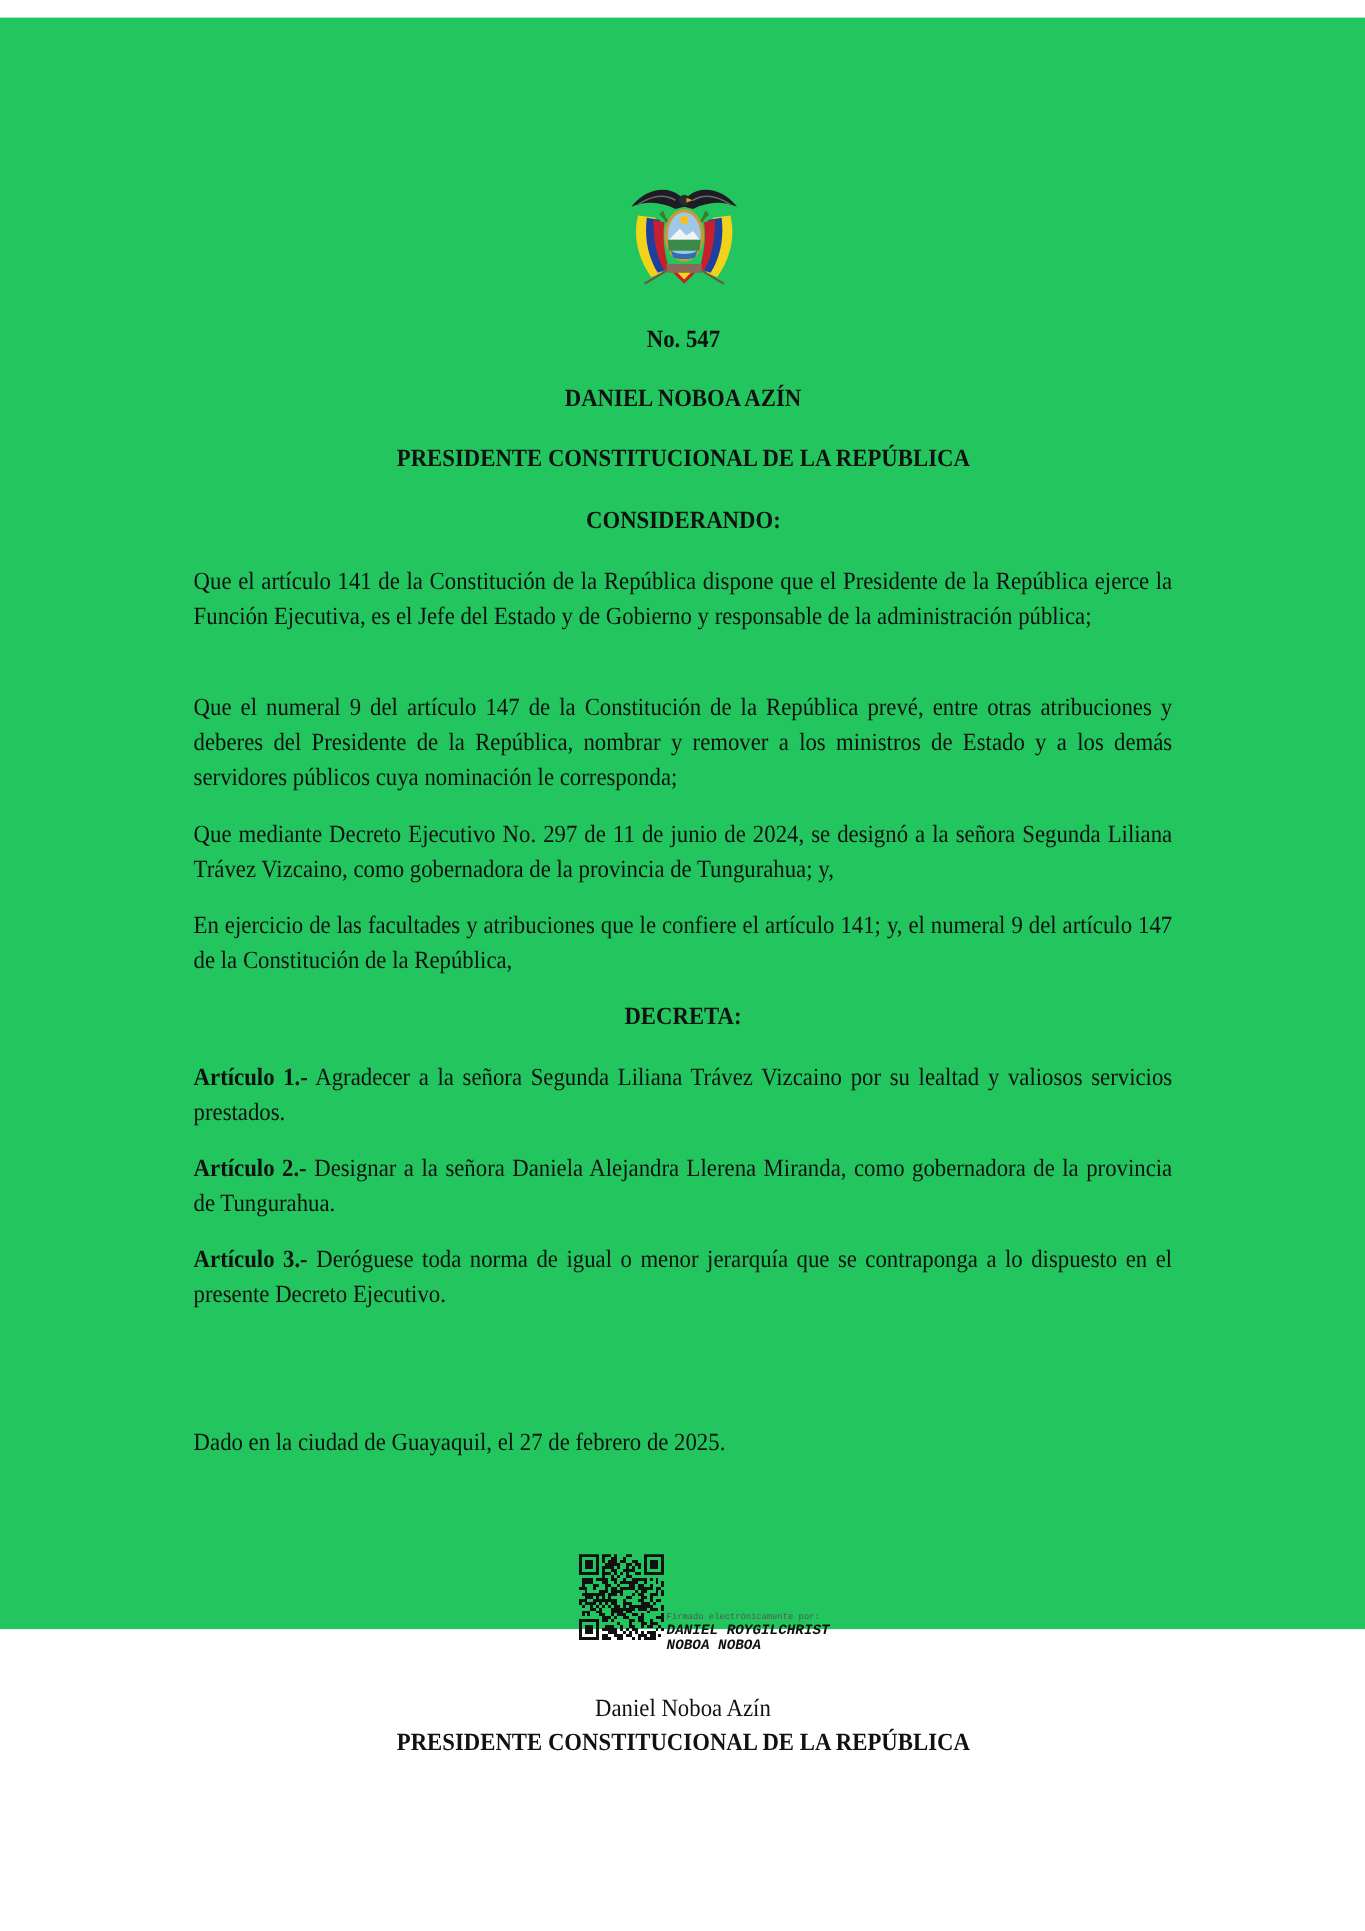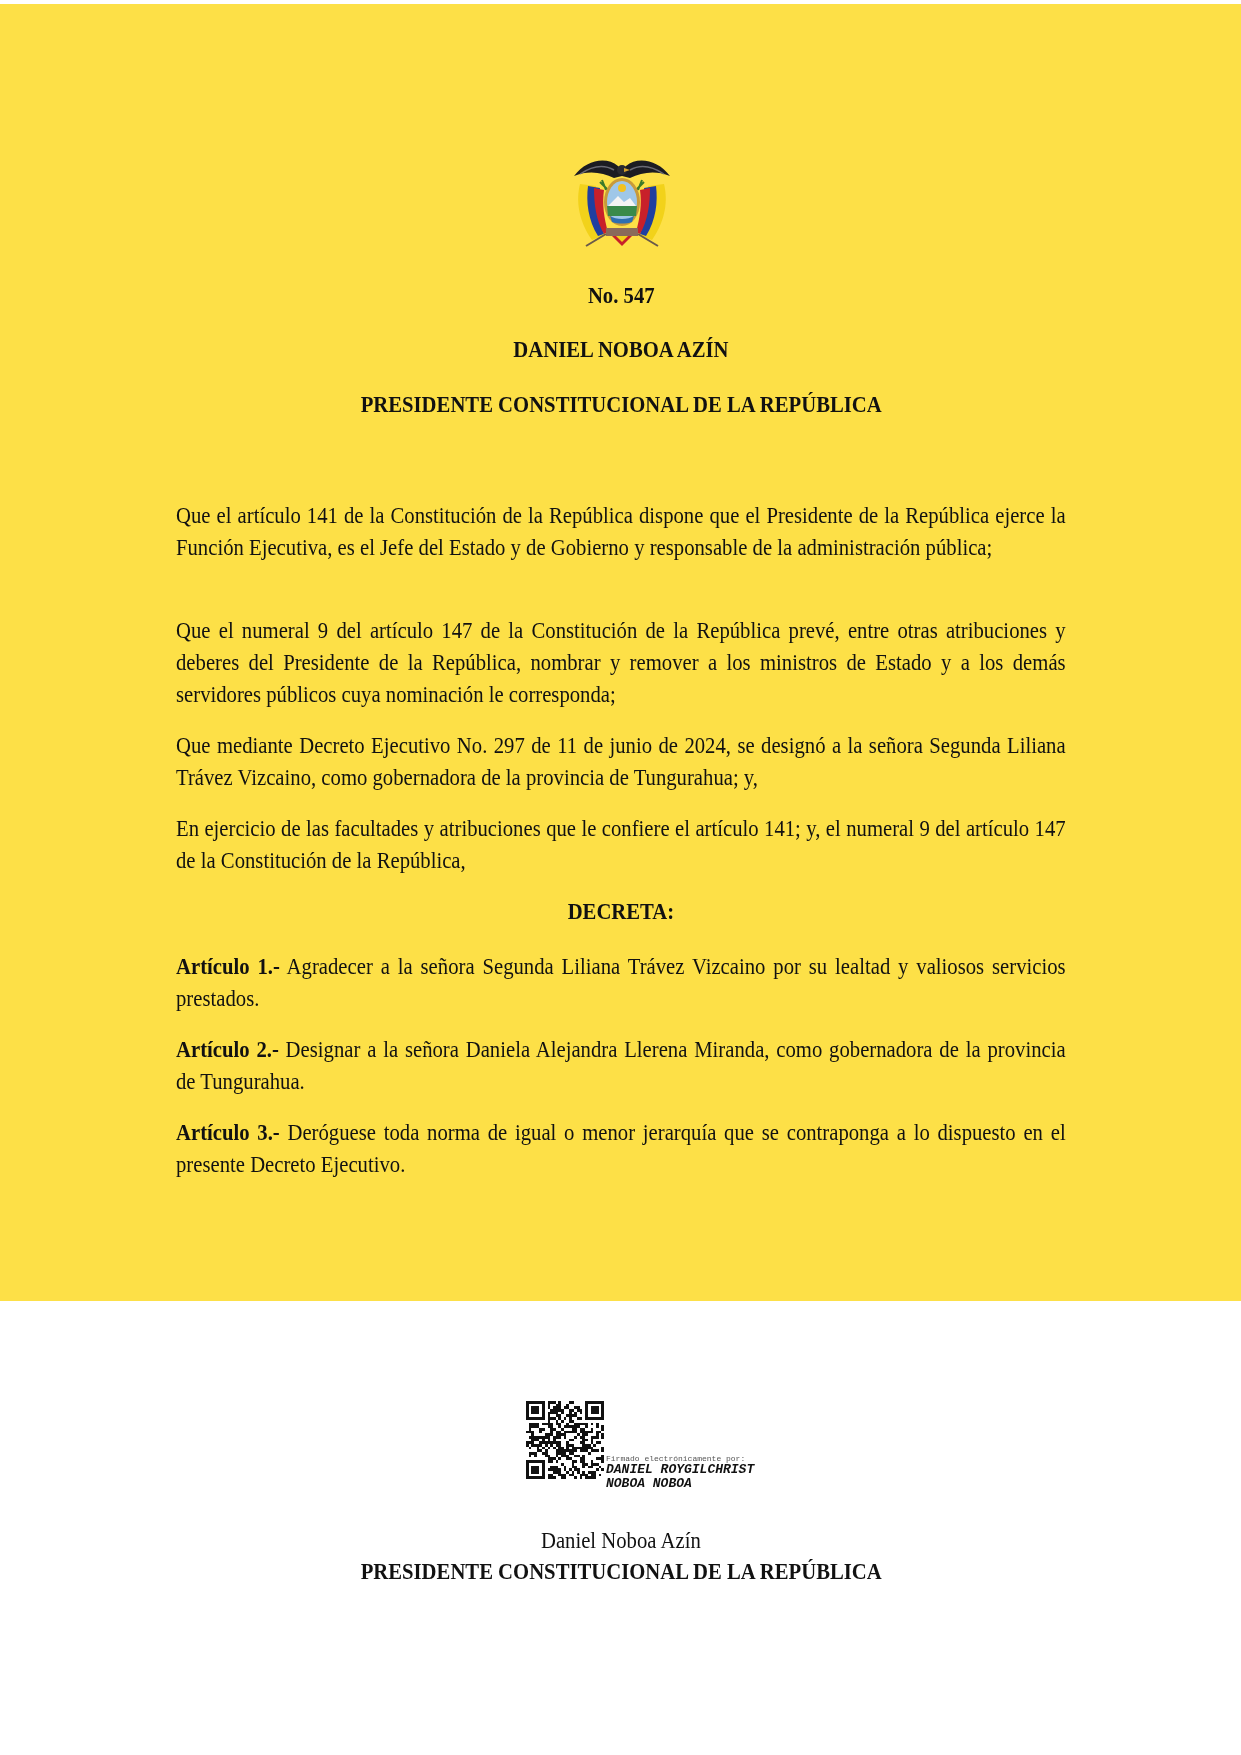--- a/index.html
+++ b/index.html
@@ -1,18 +1,18 @@
 <!DOCTYPE html>
 <html><head>
   <meta charset="utf-8">
   <style>
     html, body { margin: 0; padding: 0; background: #ffffff; }
     body { width: 1241px; height: 1755px; position: relative; overflow: hidden;
            font-family: "Liberation Serif", "DejaVu Serif", serif; color: #111111; }
-    .page { position: absolute; left: 0; top: 4px; width: 1241px; height: 1297px; background: #fde047; }
+    .page { position: absolute; left: 0; top: 16px; width: 1241px; height: 1465px; background: #22c55e; }
 
     .emblem { position: absolute; left: 566px; top: 146px; width: 112px; height: 104px; }
 
     .center-line { position: absolute; left: 176px; width: 890px; text-align: center;
                    font-weight: bold; font-size: 22.5px; line-height: 30px; white-space: nowrap; }
     .center-line span { display: inline-block; transform: scaleX(0.92); transform-origin: center; }
 
     .body-block { position: absolute; left: 176px; width: 890px; }
     .para { font-size: 22.5px; line-height: 32px; text-align: justify; text-align-last: left;
             margin: 0; }
@@ -65,20 +65,21 @@
       <rect x="40" y="78" width="32" height="8" fill="#8a6a5a"></rect>
       <path d="M46 86 L56 96 L66 86 Z" fill="#c8202a"></path>
       <path d="M50 86 L56 92 L62 86 Z" fill="#f2d21a"></path>
       <path d="M20 96 L40 84 M92 96 L72 84" stroke="#6a5a4a" stroke-width="2"></path>
     </svg>
   </div>
 
   <div class="center-line" style="top:277px;"><span>No. 547</span></div>
   <div class="center-line" style="top:331px;"><span>DANIEL NOBOA AZÍN</span></div>
   <div class="center-line" style="top:386px;"><span>PRESIDENTE CONSTITUCIONAL DE LA REPÚBLICA</span></div>
+  <div class="center-line" style="top:442px;"><span>CONSIDERANDO:</span></div>
 
   <div class="body-block" style="top:496px;">
     <p class="para">
         <span class="inner">Que el artículo 141 de la Constitución de la República dispone que el Presidente de la República ejerce la Función Ejecutiva, es el Jefe del Estado y de Gobierno y responsable de la administración pública;</span>
       </p>
   </div>
   <div class="body-block" style="top:611px;">
     <p class="para">
         <span class="inner">Que el numeral 9 del artículo 147 de la Constitución de la República prevé, entre otras atribuciones y deberes del Presidente de la República, nombrar y remover a los ministros de Estado y a los demás servidores públicos cuya nominación le corresponda;</span>
       </p>
@@ -105,20 +106,25 @@
     <p class="para">
         <span class="inner"><span class="bold">Artículo 2.-</span><span> Designar a la señora Daniela Alejandra Llerena Miranda, como gobernadora de la provincia de Tungurahua.</span></span>
       </p>
   </div>
   <div class="body-block" style="top:1113px;">
     <p class="para">
         <span class="inner"><span class="bold">Artículo 3.-</span><span> Deróguese toda norma de igual o menor jerarquía que se contraponga a lo dispuesto en el presente Decreto Ejecutivo.</span></span>
       </p>
   </div>
 
+  <div class="body-block" style="top:1279px;">
+    <p class="para">
+        <span class="inner">Dado en la ciudad de Guayaquil, el 27 de febrero de 2025.</span>
+      </p>
+  </div>
 
   <div class="qr-wrap">
     <svg class="qr" id="qr-svg" viewBox="0 0 29 29" shape-rendering="crispEdges">
         <path d="M8 0h1v1h-1zM9 0h1v1h-1zM10 0h1v1h-1zM12 0h1v1h-1zM16 0h1v1h-1zM17 0h1v1h-1zM8 1h1v1h-1zM11 1h1v1h-1zM12 1h1v1h-1zM15 1h1v1h-1zM8 2h1v1h-1zM10 2h1v1h-1zM11 2h1v1h-1zM12 2h1v1h-1zM14 2h1v1h-1zM15 2h1v1h-1zM18 2h1v1h-1zM19 2h1v1h-1zM9 3h1v1h-1zM10 3h1v1h-1zM11 3h1v1h-1zM12 3h1v1h-1zM13 3h1v1h-1zM16 3h1v1h-1zM17 3h1v1h-1zM19 3h1v1h-1zM20 3h1v1h-1zM8 4h1v1h-1zM9 4h1v1h-1zM10 4h1v1h-1zM11 4h1v1h-1zM13 4h1v1h-1zM16 4h1v1h-1zM18 4h1v1h-1zM20 4h1v1h-1zM8 5h1v1h-1zM11 5h1v1h-1zM12 5h1v1h-1zM15 5h1v1h-1zM16 5h1v1h-1zM17 5h1v1h-1zM18 5h1v1h-1zM8 6h1v1h-1zM9 6h1v1h-1zM10 6h1v1h-1zM12 6h1v1h-1zM14 6h1v1h-1zM16 6h1v1h-1zM19 6h1v1h-1zM20 6h1v1h-1zM8 7h1v1h-1zM11 7h1v1h-1zM13 7h1v1h-1zM16 7h1v1h-1zM17 7h1v1h-1zM1 8h1v1h-1zM2 8h1v1h-1zM3 8h1v1h-1zM4 8h1v1h-1zM6 8h1v1h-1zM7 8h1v1h-1zM8 8h1v1h-1zM9 8h1v1h-1zM11 8h1v1h-1zM12 8h1v1h-1zM15 8h1v1h-1zM18 8h1v1h-1zM19 8h1v1h-1zM20 8h1v1h-1zM21 8h1v1h-1zM22 8h1v1h-1zM24 8h1v1h-1zM26 8h1v1h-1zM1 9h1v1h-1zM2 9h1v1h-1zM3 9h1v1h-1zM4 9h1v1h-1zM8 9h1v1h-1zM9 9h1v1h-1zM12 9h1v1h-1zM14 9h1v1h-1zM15 9h1v1h-1zM16 9h1v1h-1zM17 9h1v1h-1zM18 9h1v1h-1zM19 9h1v1h-1zM22 9h1v1h-1zM26 9h1v1h-1zM28 9h1v1h-1zM1 10h1v1h-1zM5 10h1v1h-1zM6 10h1v1h-1zM9 10h1v1h-1zM10 10h1v1h-1zM13 10h1v1h-1zM17 10h1v1h-1zM18 10h1v1h-1zM20 10h1v1h-1zM21 10h1v1h-1zM24 10h1v1h-1zM28 10h1v1h-1zM0 11h1v1h-1zM1 11h1v1h-1zM2 11h1v1h-1zM5 11h1v1h-1zM9 11h1v1h-1zM11 11h1v1h-1zM12 11h1v1h-1zM14 11h1v1h-1zM15 11h1v1h-1zM16 11h1v1h-1zM17 11h1v1h-1zM18 11h1v1h-1zM20 11h1v1h-1zM21 11h1v1h-1zM22 11h1v1h-1zM23 11h1v1h-1zM24 11h1v1h-1zM26 11h1v1h-1zM27 11h1v1h-1zM2 12h1v1h-1zM7 12h1v1h-1zM8 12h1v1h-1zM9 12h1v1h-1zM11 12h1v1h-1zM12 12h1v1h-1zM13 12h1v1h-1zM14 12h1v1h-1zM19 12h1v1h-1zM21 12h1v1h-1zM22 12h1v1h-1zM26 12h1v1h-1zM28 12h1v1h-1zM1 13h1v1h-1zM2 13h1v1h-1zM3 13h1v1h-1zM4 13h1v1h-1zM5 13h1v1h-1zM6 13h1v1h-1zM7 13h1v1h-1zM8 13h1v1h-1zM10 13h1v1h-1zM11 13h1v1h-1zM12 13h1v1h-1zM14 13h1v1h-1zM18 13h1v1h-1zM20 13h1v1h-1zM21 13h1v1h-1zM24 13h1v1h-1zM25 13h1v1h-1zM26 13h1v1h-1zM28 13h1v1h-1zM2 14h1v1h-1zM3 14h1v1h-1zM4 14h1v1h-1zM6 14h1v1h-1zM8 14h1v1h-1zM10 14h1v1h-1zM16 14h1v1h-1zM17 14h1v1h-1zM21 14h1v1h-1zM22 14h1v1h-1zM24 14h1v1h-1zM0 15h1v1h-1zM1 15h1v1h-1zM2 15h1v1h-1zM5 15h1v1h-1zM6 15h1v1h-1zM7 15h1v1h-1zM8 15h1v1h-1zM9 15h1v1h-1zM10 15h1v1h-1zM11 15h1v1h-1zM12 15h1v1h-1zM15 15h1v1h-1zM20 15h1v1h-1zM21 15h1v1h-1zM24 15h1v1h-1zM26 15h1v1h-1zM27 15h1v1h-1zM0 16h1v1h-1zM2 16h1v1h-1zM3 16h1v1h-1zM4 16h1v1h-1zM5 16h1v1h-1zM7 16h1v1h-1zM9 16h1v1h-1zM11 16h1v1h-1zM12 16h1v1h-1zM15 16h1v1h-1zM16 16h1v1h-1zM17 16h1v1h-1zM21 16h1v1h-1zM22 16h1v1h-1zM23 16h1v1h-1zM25 16h1v1h-1zM1 17h1v1h-1zM4 17h1v1h-1zM6 17h1v1h-1zM8 17h1v1h-1zM10 17h1v1h-1zM12 17h1v1h-1zM13 17h1v1h-1zM15 17h1v1h-1zM17 17h1v1h-1zM18 17h1v1h-1zM19 17h1v1h-1zM20 17h1v1h-1zM21 17h1v1h-1zM22 17h1v1h-1zM23 17h1v1h-1zM24 17h1v1h-1zM28 17h1v1h-1zM4 18h1v1h-1zM5 18h1v1h-1zM7 18h1v1h-1zM11 18h1v1h-1zM12 18h1v1h-1zM13 18h1v1h-1zM14 18h1v1h-1zM15 18h1v1h-1zM16 18h1v1h-1zM17 18h1v1h-1zM18 18h1v1h-1zM20 18h1v1h-1zM21 18h1v1h-1zM22 18h1v1h-1zM24 18h1v1h-1zM25 18h1v1h-1zM26 18h1v1h-1zM28 18h1v1h-1zM1 19h1v1h-1zM2 19h1v1h-1zM3 19h1v1h-1zM6 19h1v1h-1zM7 19h1v1h-1zM11 19h1v1h-1zM12 19h1v1h-1zM13 19h1v1h-1zM14 19h1v1h-1zM16 19h1v1h-1zM17 19h1v1h-1zM23 19h1v1h-1zM1 20h1v1h-1zM3 20h1v1h-1zM7 20h1v1h-1zM8 20h1v1h-1zM11 20h1v1h-1zM13 20h1v1h-1zM14 20h1v1h-1zM15 20h1v1h-1zM18 20h1v1h-1zM19 20h1v1h-1zM21 20h1v1h-1zM28 20h1v1h-1zM8 21h1v1h-1zM9 21h1v1h-1zM10 21h1v1h-1zM12 21h1v1h-1zM15 21h1v1h-1zM16 21h1v1h-1zM20 21h1v1h-1zM21 21h1v1h-1zM26 21h1v1h-1zM27 21h1v1h-1zM28 21h1v1h-1zM8 22h1v1h-1zM9 22h1v1h-1zM11 22h1v1h-1zM17 22h1v1h-1zM18 22h1v1h-1zM20 22h1v1h-1zM21 22h1v1h-1zM24 22h1v1h-1zM28 22h1v1h-1zM13 23h1v1h-1zM17 23h1v1h-1zM21 23h1v1h-1zM22 23h1v1h-1zM24 23h1v1h-1zM25 23h1v1h-1zM26 23h1v1h-1zM9 24h1v1h-1zM10 24h1v1h-1zM11 24h1v1h-1zM14 24h1v1h-1zM17 24h1v1h-1zM18 24h1v1h-1zM21 24h1v1h-1zM23 24h1v1h-1zM24 24h1v1h-1zM27 24h1v1h-1zM8 25h1v1h-1zM9 25h1v1h-1zM10 25h1v1h-1zM11 25h1v1h-1zM12 25h1v1h-1zM14 25h1v1h-1zM16 25h1v1h-1zM18 25h1v1h-1zM19 25h1v1h-1zM26 25h1v1h-1zM28 25h1v1h-1zM10 26h1v1h-1zM11 26h1v1h-1zM12 26h1v1h-1zM15 26h1v1h-1zM17 26h1v1h-1zM19 26h1v1h-1zM21 26h1v1h-1zM23 26h1v1h-1zM24 26h1v1h-1zM25 26h1v1h-1zM8 27h1v1h-1zM9 27h1v1h-1zM12 27h1v1h-1zM13 27h1v1h-1zM14 27h1v1h-1zM16 27h1v1h-1zM17 27h1v1h-1zM20 27h1v1h-1zM21 27h1v1h-1zM22 27h1v1h-1zM24 27h1v1h-1zM25 27h1v1h-1zM27 27h1v1h-1zM8 28h1v1h-1zM9 28h1v1h-1zM10 28h1v1h-1zM13 28h1v1h-1zM14 28h1v1h-1zM18 28h1v1h-1zM20 28h1v1h-1zM22 28h1v1h-1zM23 28h1v1h-1zM24 28h1v1h-1zM25 28h1v1h-1z" fill="#111"></path>
         <path d="M0 0h7v7h-7z M1 1v5h5v-5z M2 2h3v3h-3z" fill="#111" fill-rule="evenodd"></path>
         <path d="M22 0h7v7h-7z M23 1v5h5v-5z M24 2h3v3h-3z" fill="#111" fill-rule="evenodd"></path>
         <path d="M0 22h7v7h-7z M1 23v5h5v-5z M2 24h3v3h-3z" fill="#111" fill-rule="evenodd"></path>
       </svg>
     <div class="sig-text">
       <div class="sig-small">Firmado electrónicamente por:</div>

